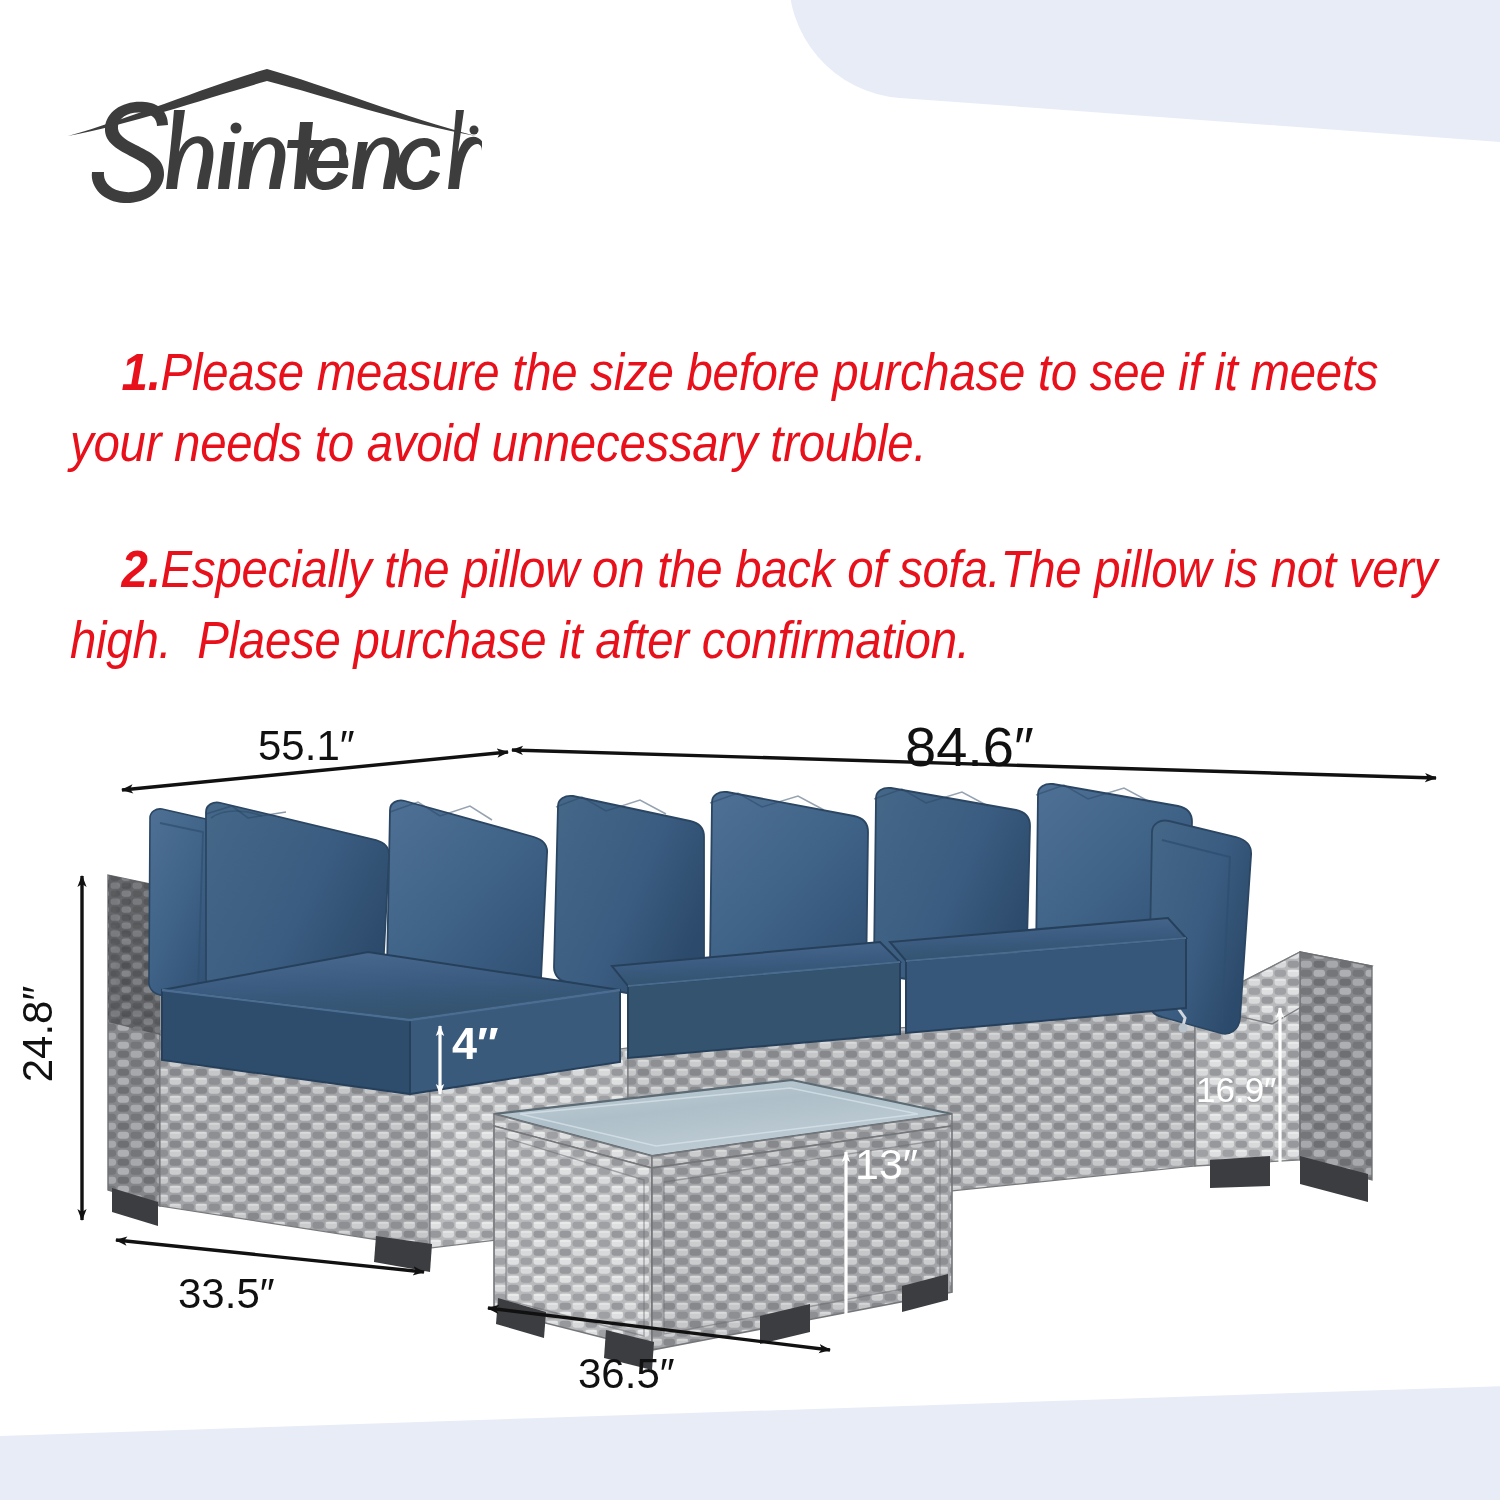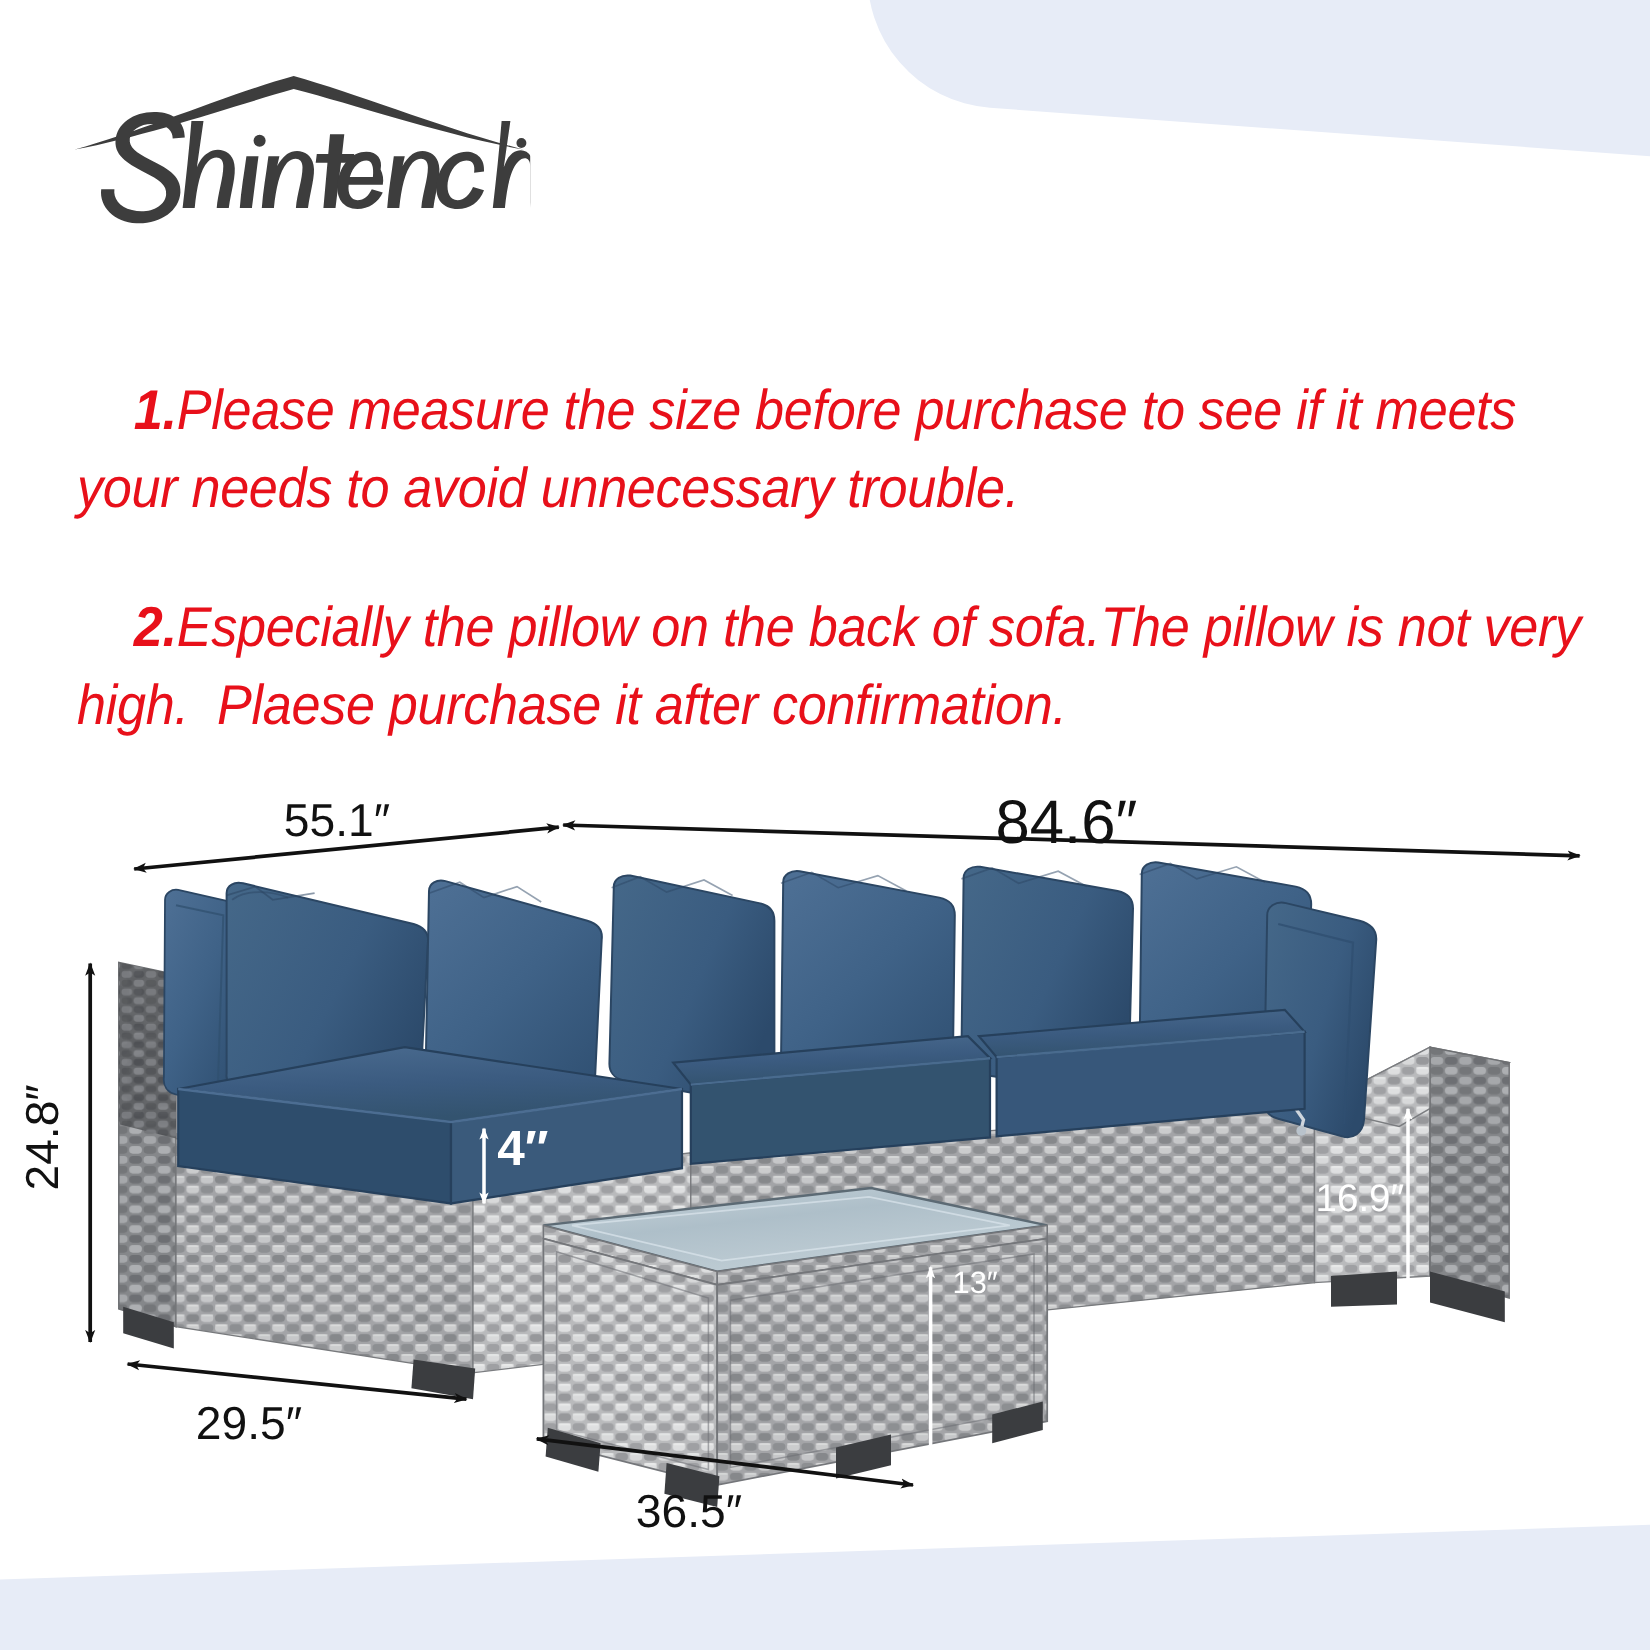--- a/index.html
+++ b/index.html
@@ -382,20 +382,20 @@
     <div class="dim-label dark" style="left:258px; top:32px; font-size:42px;">55.1″</div>
 
     <div class="dim-label dark" style="left:905px; top:24px; font-size:56px;">84.6″</div>
 
     <div class="dim-label dark" style="left:-10px; top:320px; font-size:42px; transform:rotate(-90deg); transform-origin:50% 50%;">24.8″</div>
 
     <div class="dim-label light" style="left:452px; top:328px; font-size:45px; font-weight:700;">4″</div>
 
     <div class="dim-label light" style="left:1160px; top:380px; font-size:35px;margin-left:36px;">16.9″</div>
 
-    <div class="dim-label light" style="left:855px; top:460px; font-size:28px;margin-left:11px;">13″</div>
-
-    <div class="dim-label dark" style="left:178px; top:580px; font-size:42px;">29.5″</div>
+    <div class="dim-label light" style="left:855px; top:450px; font-size:43px;">13″</div>
+
+    <div class="dim-label dark" style="left:178px; top:580px; font-size:42px;">33.5″</div>
 
     <div class="dim-label dark" style="left:578px; top:660px; font-size:42px;">36.5″</div>
   </div>
 
 </div>
 
 </body></html>

